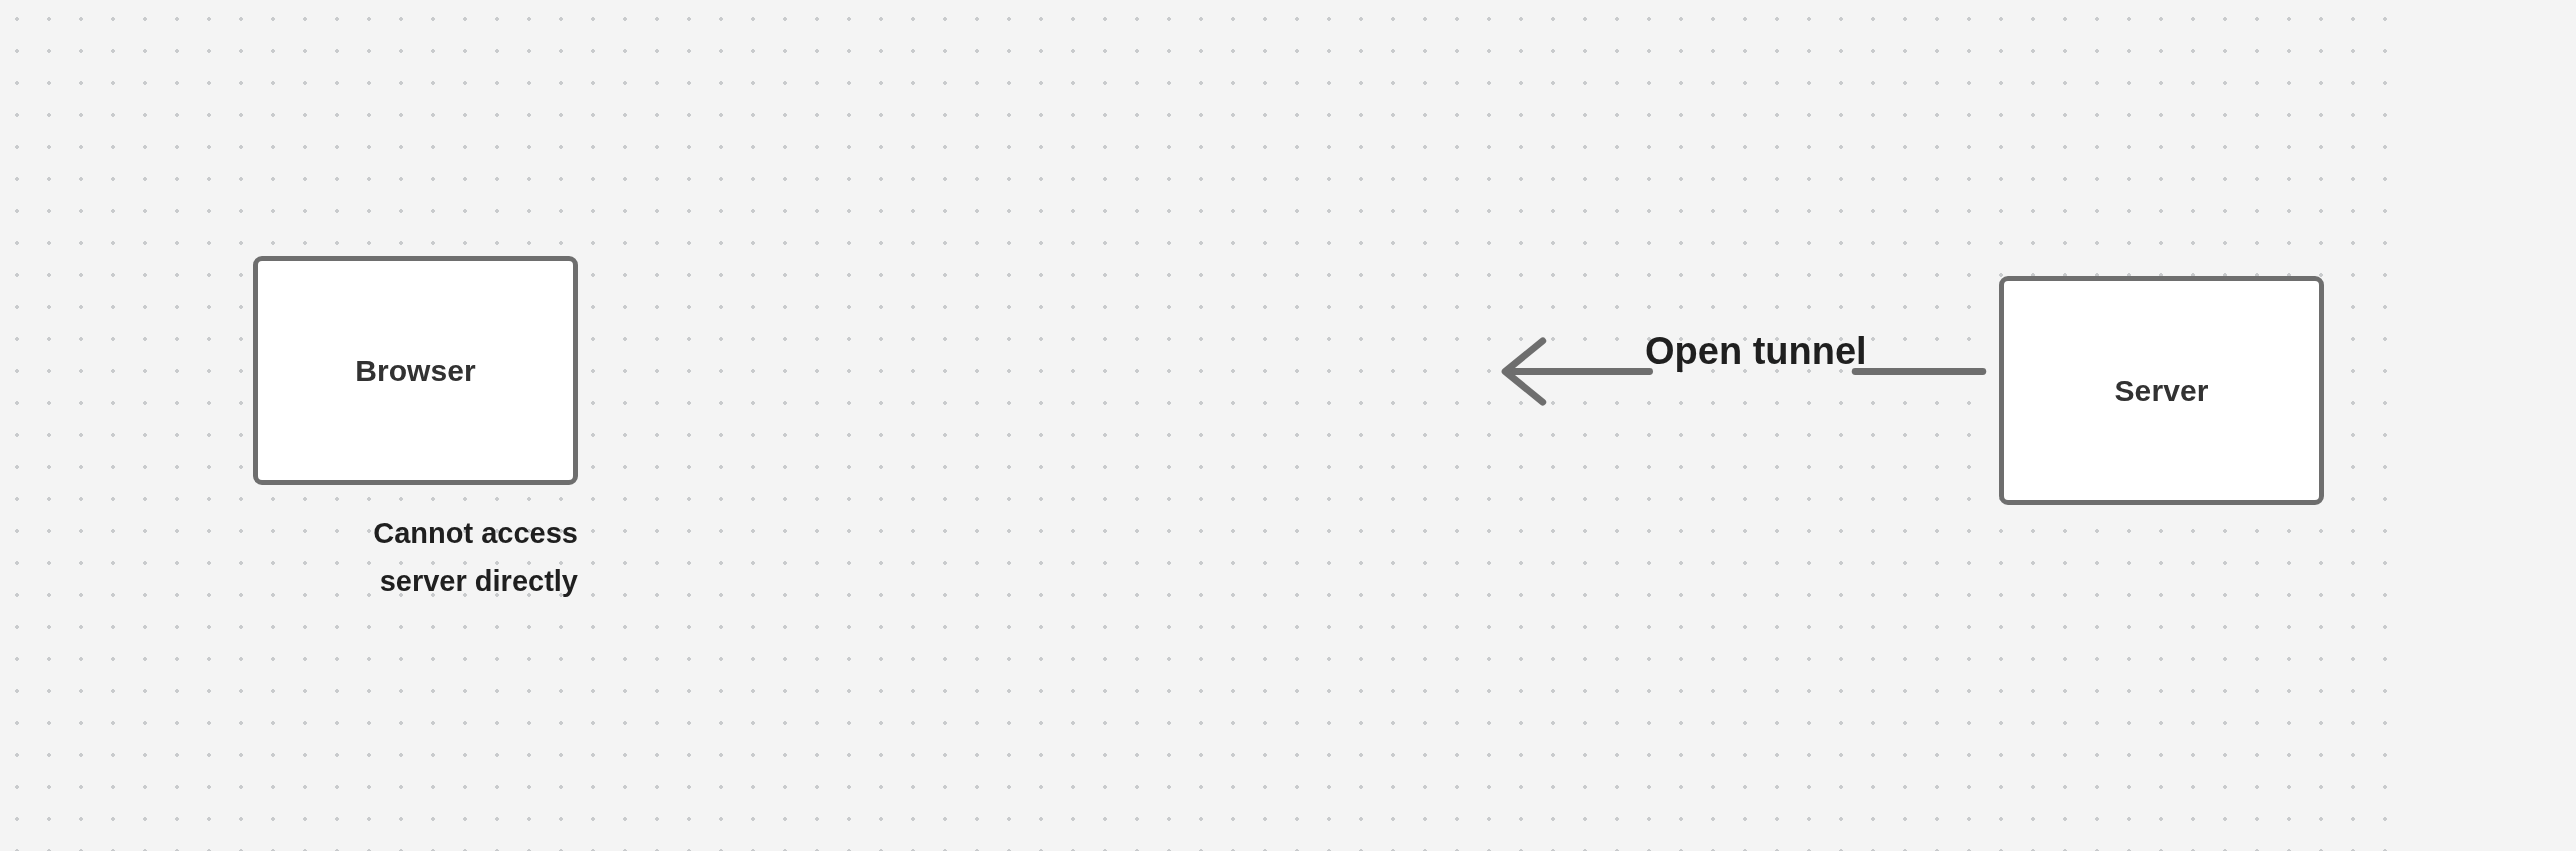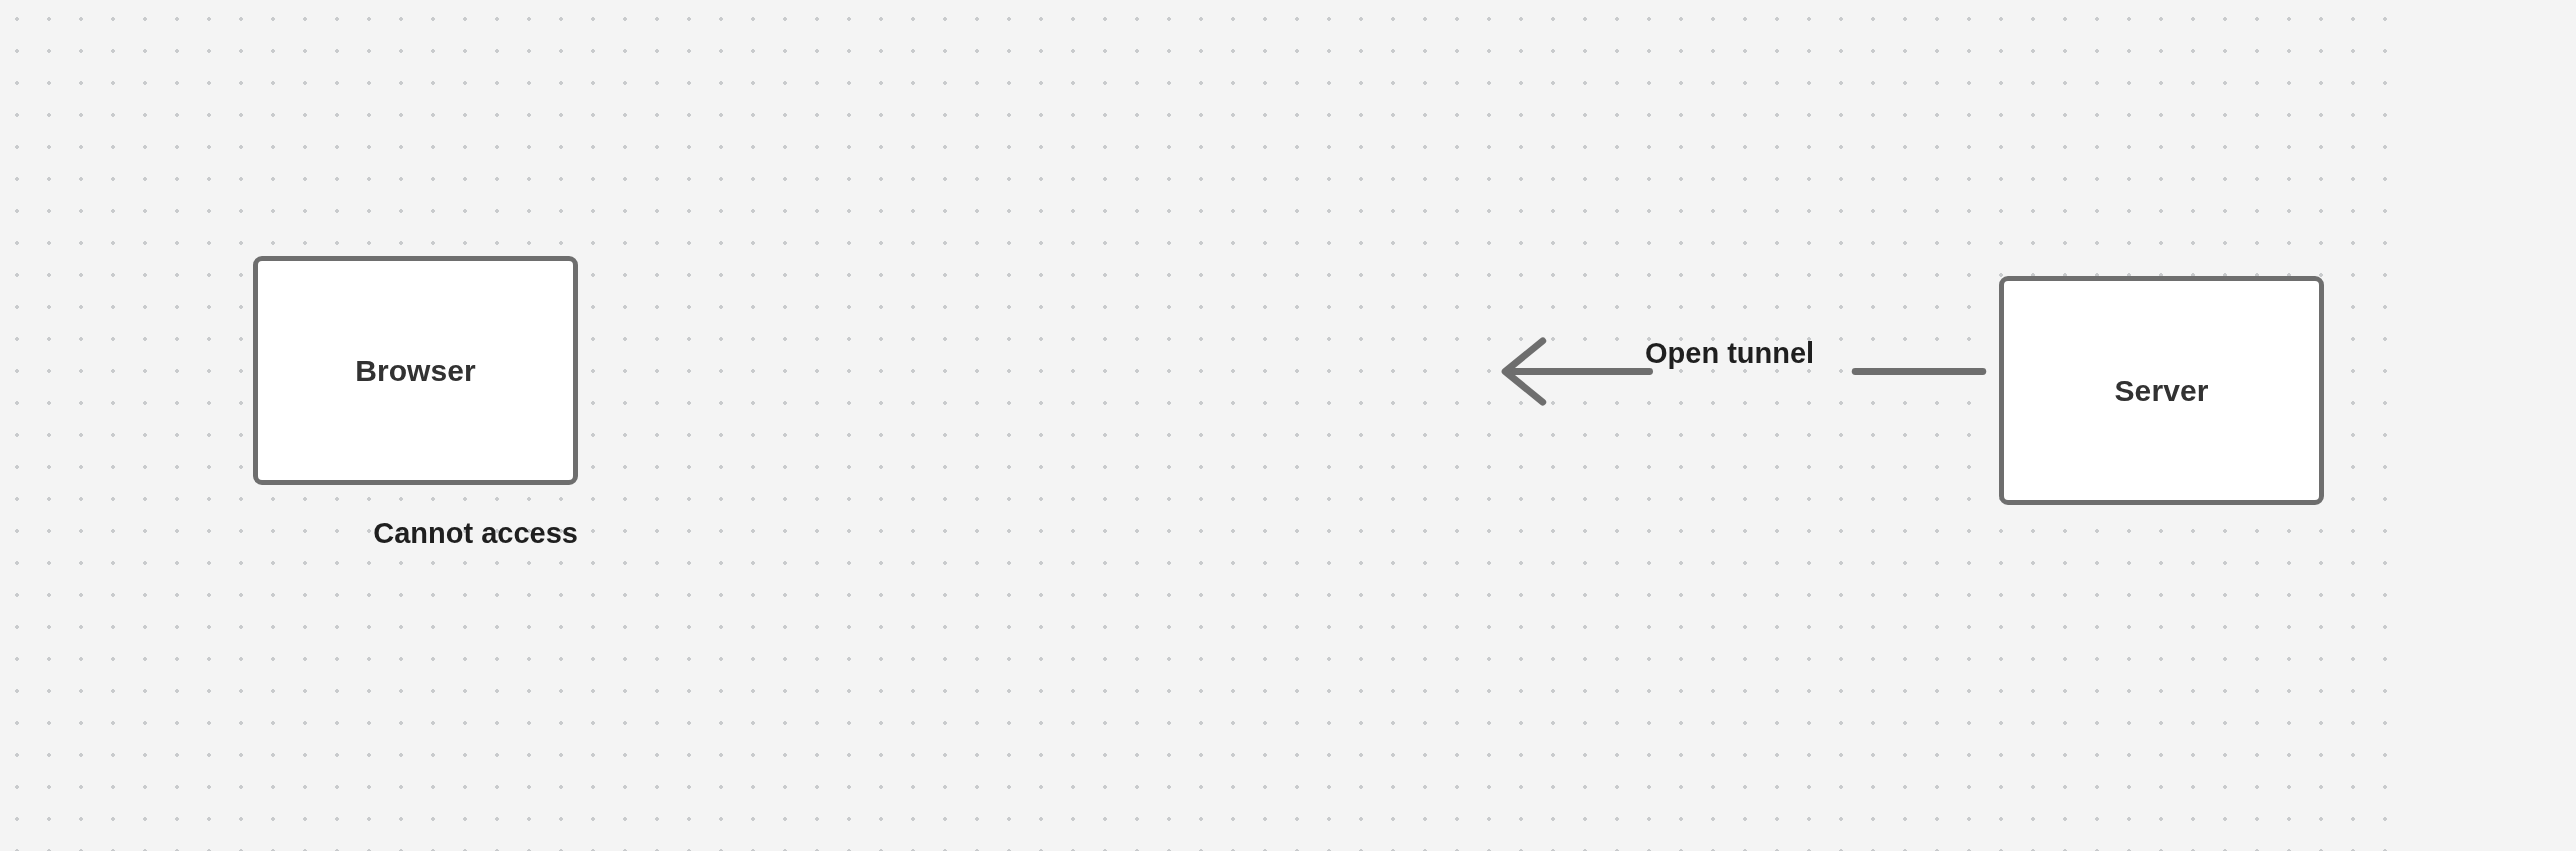--- a/index.html
+++ b/index.html
@@ -86,40 +86,41 @@
     fill: none;
     stroke: #6e6e6e;
     stroke-width: 7;
     stroke-linecap: round;
     stroke-linejoin: round;
   }
 
   .edge-label {
     position: absolute;
     left: 154px;
-    top: 12px;
+    top: 5px;
     width: 198px;
-    text-align: left;
-    font-size: 29px;
+    text-align: right;
+    font-size: 38px;
     line-height: 1;
     color: #1f1f1f;
     white-space: nowrap;
   }
 </style>
 </head>
 <body>
 
 <div id="canvas">
 
   <div class="node" id="node-browser">
     <div class="node-label">Browser</div>
   </div>
 
   <div class="caption">
     <span>Cannot access</span>
+    <span>server directly</span>
   </div>
 
 
   <div class="node" id="node-server">
     <div class="node-label">Server</div>
   </div>
 
   <div id="edge-open-tunnel">
     <svg viewBox="0 0 505 90" xmlns="http://www.w3.org/2000/svg" aria-hidden="true">
 

